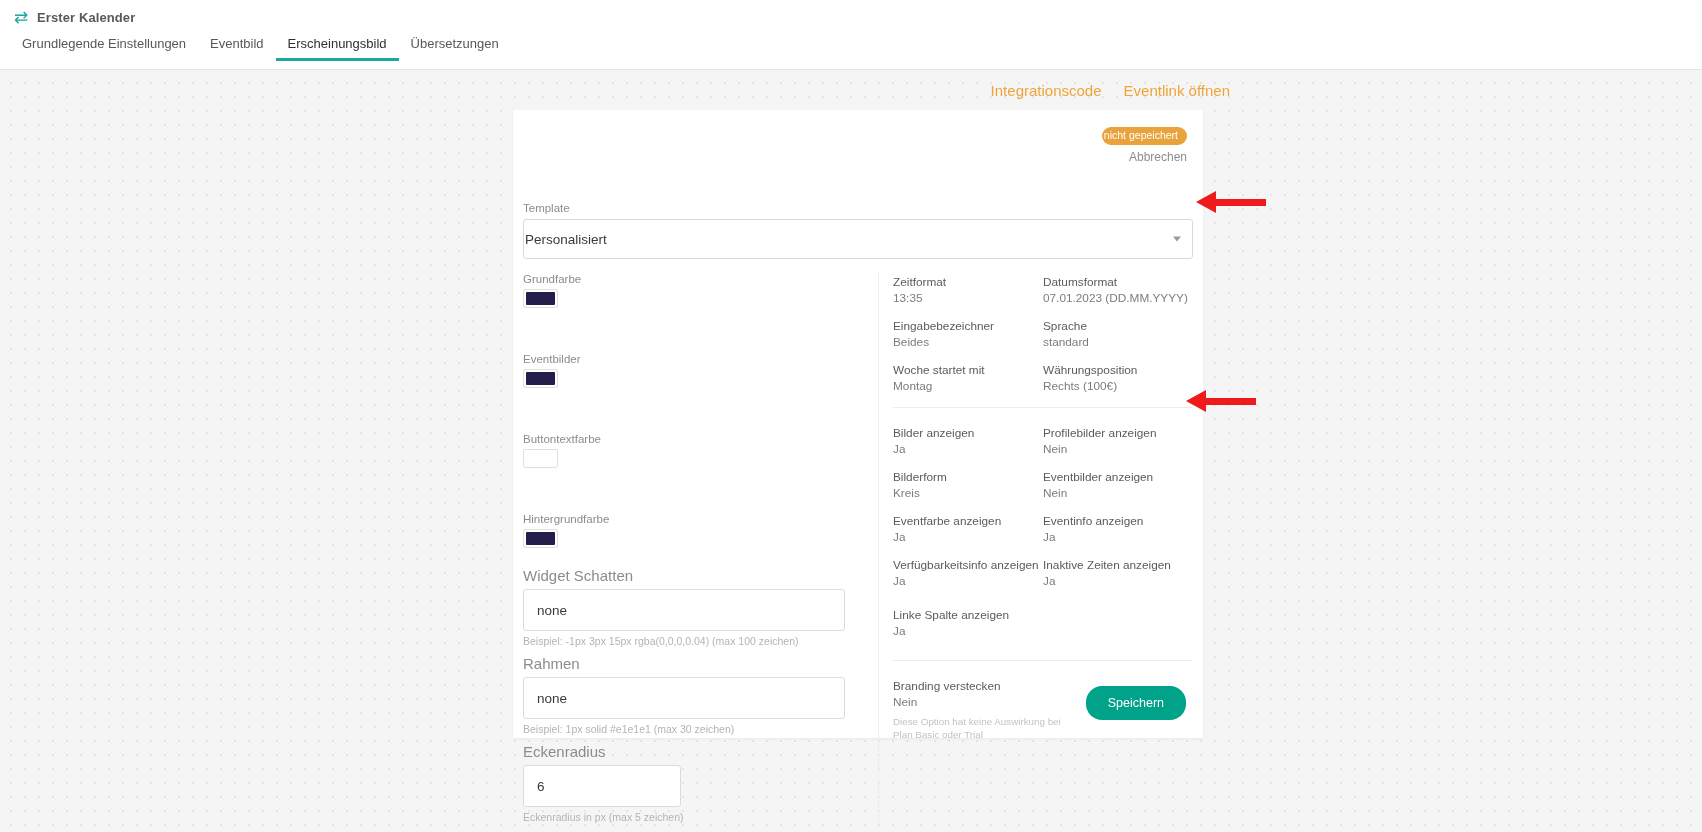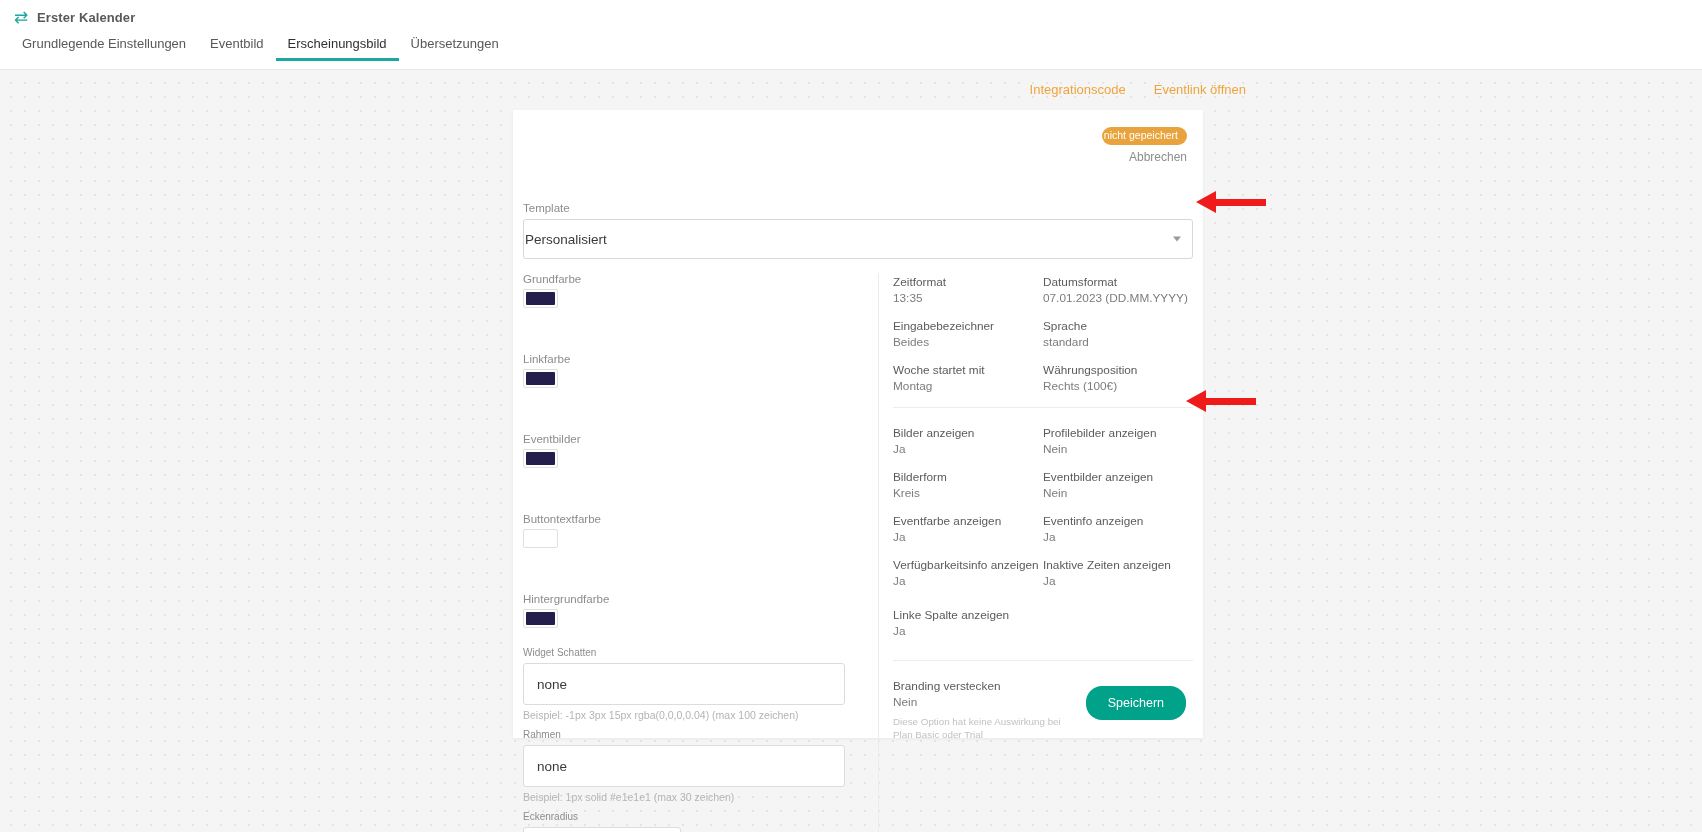--- a/index.html
+++ b/index.html
@@ -83,24 +83,24 @@
     background-color: #f5f5f5;
     background-image: radial-gradient(#e4e4e4 1.1px, transparent 1.2px);
     background-size: 14px 14px;
     background-position: 4px 6px;
   }
 
   
   .ext-links {
     position: absolute;
     top: 12px;
-    right: 456px;
-    display: flex;
-    gap: 28px;
-    font-size: 13px;
+    right: 472px;
+    display: flex;
+    gap: 22px;
+    font-size: 15px;
   }
   .ext-link {
     color: #efa43b;
     cursor: pointer;
   }
 
   
   .card {
     position: absolute;
     left: 513px;
@@ -215,21 +215,21 @@
     cursor: pointer;
   }
   .swatch-fill {
     width: 100%; height: 100%;
     border-radius: 1px;
   }
 
   
   .input-group { margin-top: 8px; }
   .input-label {
-    font-size: 10px;
+    font-size: 15px;
     color: #8c8c8c;
     margin-bottom: 5px;
   }
   .text-input {
     height: 42px;
     border: 1px solid #dcdcdc;
     border-radius: 3px;
     background: #fff;
     display: flex;
     align-items: center;
@@ -360,26 +360,20 @@
       <div class="col-left">
 
         <div class="swatch-grid">
           <div class="swatch-cell">
             <div class="swatch-label">Grundfarbe</div>
             <div class="swatch-well">
               <div class="swatch-fill" id="sw0" style="background: rgb(36, 30, 76);"></div>
             </div>
           </div>
           <div class="swatch-cell">
-            <div class="swatch-label">Linkfarbe</div>
-            <div class="swatch-well">
-              <div class="swatch-fill" id="sw1" style="background: rgb(36, 30, 76);"></div>
-            </div>
-          </div>
-          <div class="swatch-cell">
             <div class="swatch-label">Eventbilder</div>
             <div class="swatch-well">
               <div class="swatch-fill" id="sw2" style="background: rgb(36, 30, 76);"></div>
             </div>
           </div>
           <div class="swatch-cell">
             <div class="swatch-label">Buttontextfarbe</div>
             <div class="swatch-well">
               <div class="swatch-fill" id="sw3" style="background: rgb(255, 255, 255);"></div>
             </div>

